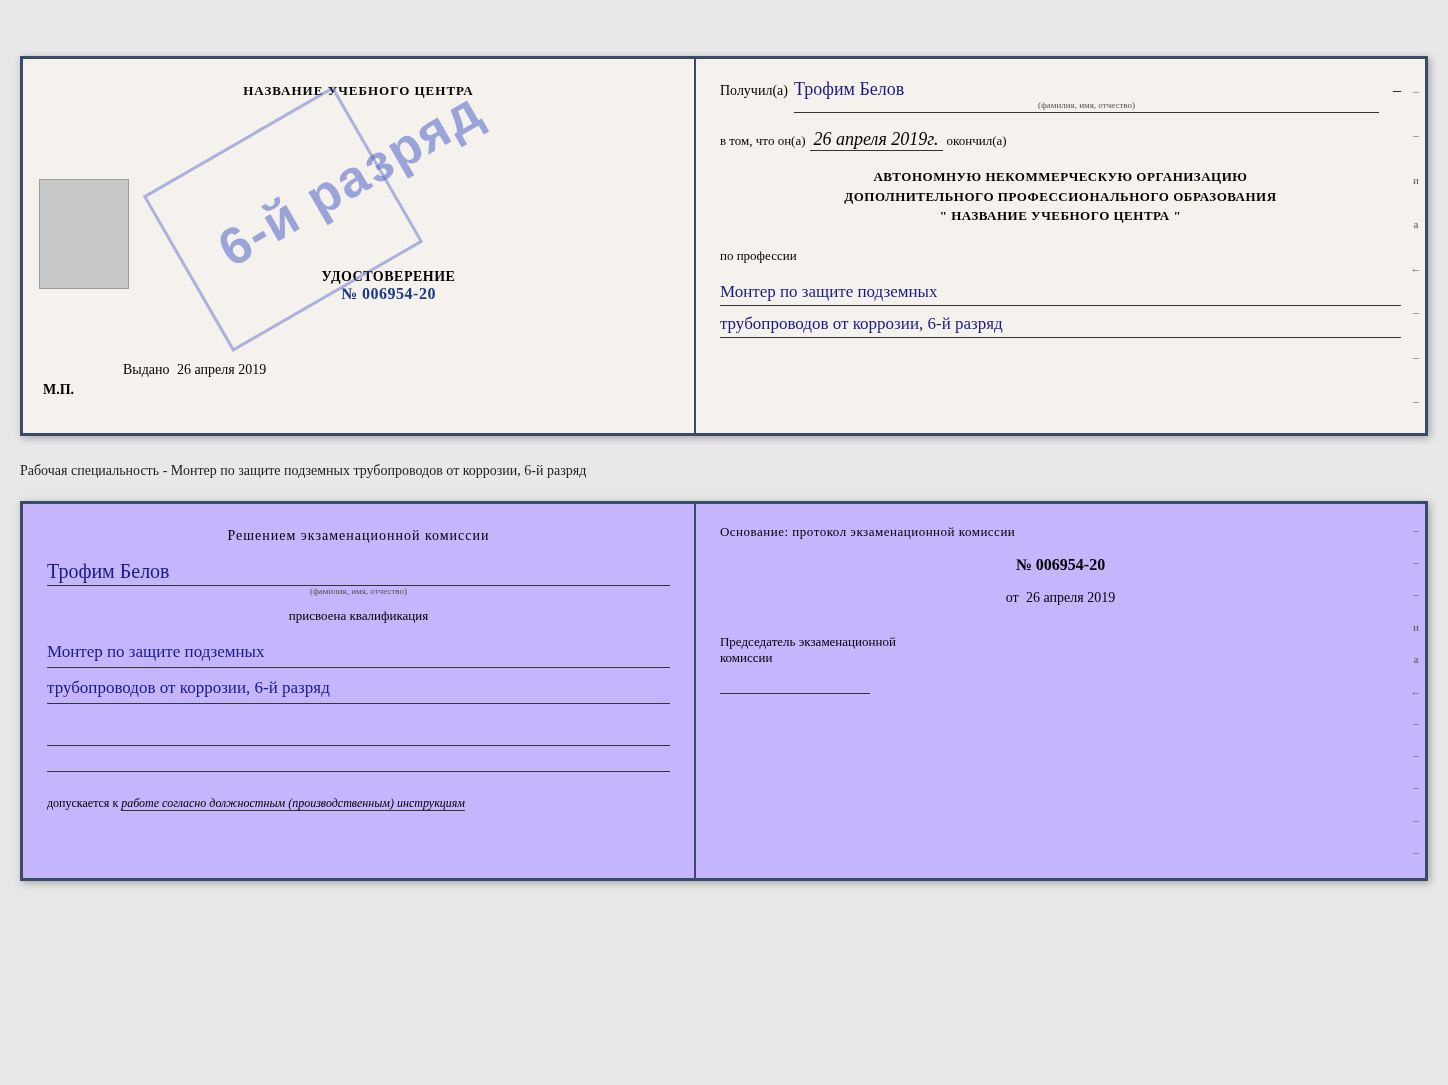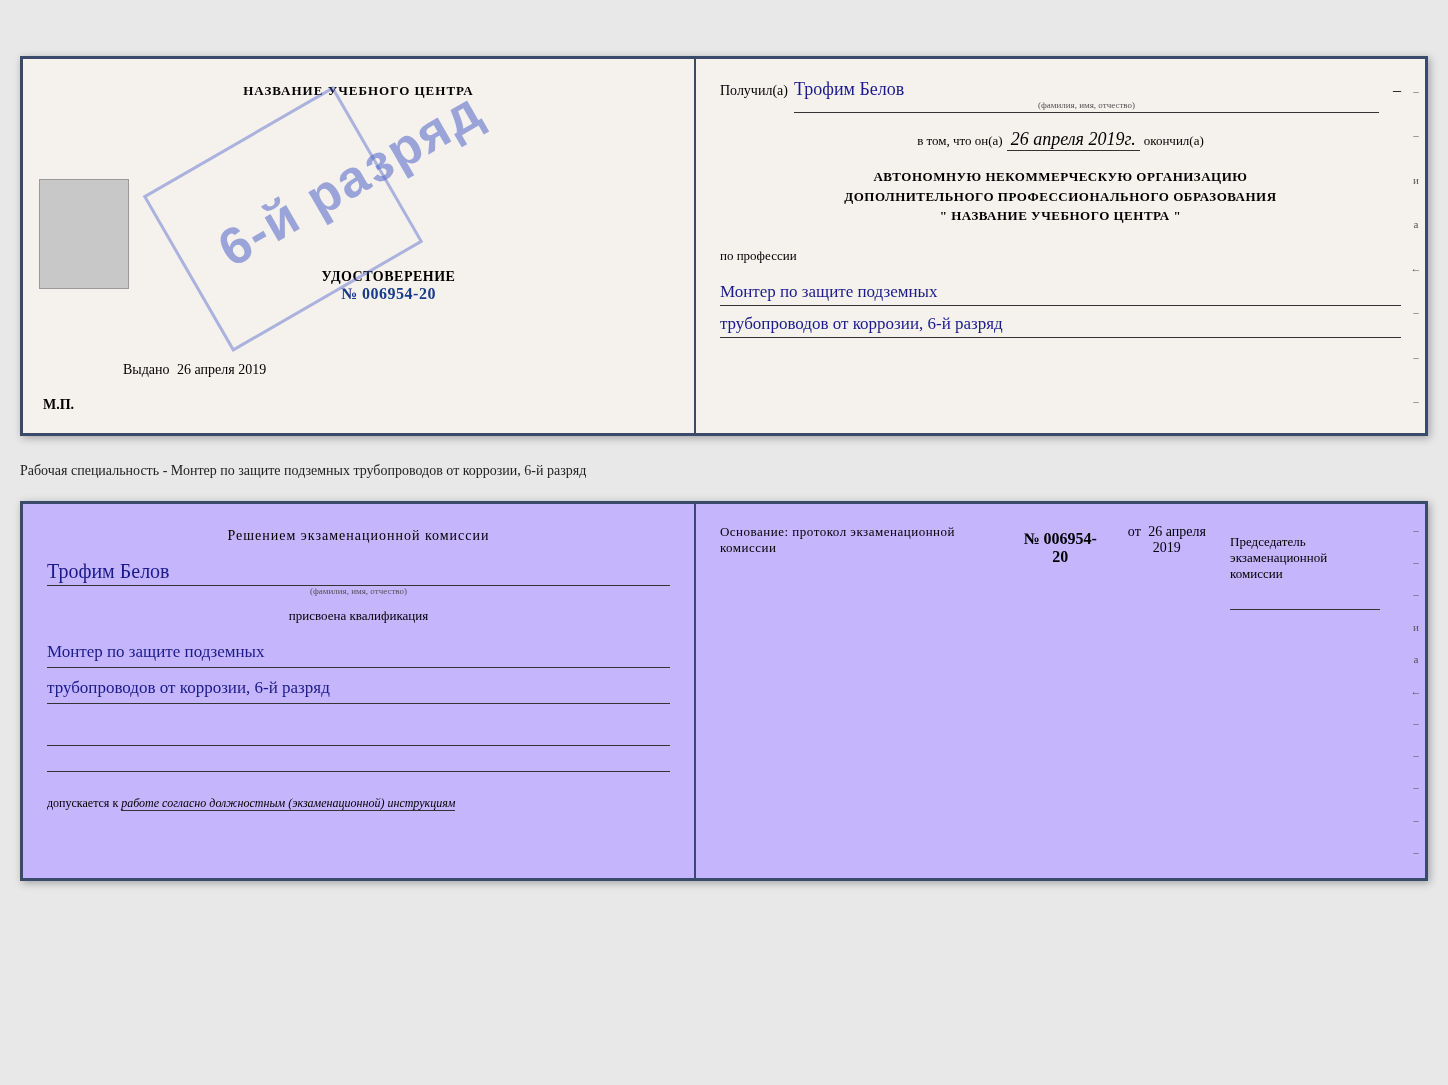--- a/index.html
+++ b/index.html
@@ -116,21 +116,21 @@
 
     .vydano-line {
       position: absolute;
       bottom: 55px;
       left: 100px;
       font-size: 14px;
     }
 
     .mp-line {
       position: absolute;
-      bottom: 20px;
+      bottom: 35px;
       left: 20px;
       font-size: 14px;
       font-weight: bold;
     }
 
     
     .poluchil-row {
       display: flex;
       align-items: baseline;
       gap: 6px;
@@ -157,21 +157,20 @@
       color: #555;
       text-align: center;
       display: block;
     }
 
     .vtom-row {
       font-size: 13px;
       display: flex;
       align-items: baseline;
       gap: 4px;
-      justify-content: center;
     }
 
     .date-underline {
       font-style: italic;
       border-bottom: 1px solid #333;
       padding: 0 4px;
       font-size: 18px;
     }
 
     .org-block {
@@ -234,21 +233,21 @@
       padding: 24px 24px 20px 24px;
       display: flex;
       flex-direction: column;
       gap: 8px;
     }
 
     .doc-bottom-right {
       width: 52%;
       padding: 20px 24px 20px 24px;
       display: flex;
-      flex-direction: row;
+      flex-direction: column;
       gap: 10px;
       position: relative;
     }
 
     .resheniem-text {
       font-size: 14px;
       text-align: center;
       letter-spacing: 1px;
       font-weight: normal;
     }
@@ -450,21 +449,21 @@
         <span class="qualification-handwritten">трубопроводов от коррозии, 6-й разряд</span>
       </div>
 
       <div class="blank-lines">
         <div class="blank-line"></div>
         <div class="blank-line"></div>
       </div>
 
       <div class="dopuskaetsya">
         <span>допускается к</span>
-        <span class="dopusk-italic">работе согласно должностным (экзаменационной) инструкциям</span>
+        <span class="dopusk-italic">работе согласно должностным (производственным) инструкциям</span>
       </div>
 
     </div>
 
     <div class="doc-bottom-right">
 
       <div class="osnovanie-text">Основание: протокол экзаменационной комиссии</div>
 
       <div class="protocol-num">№  006954-20</div>
 

